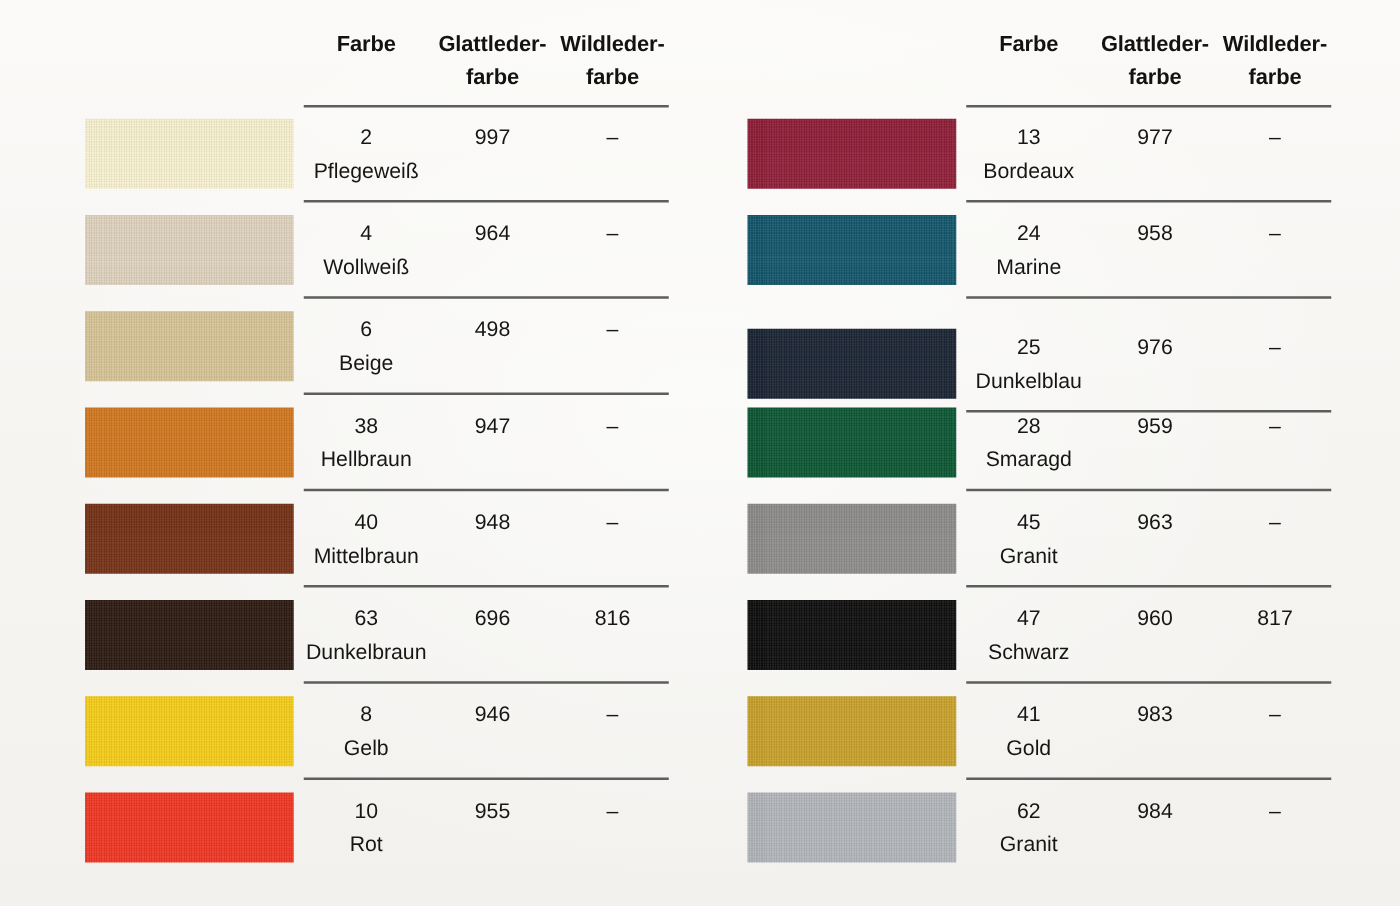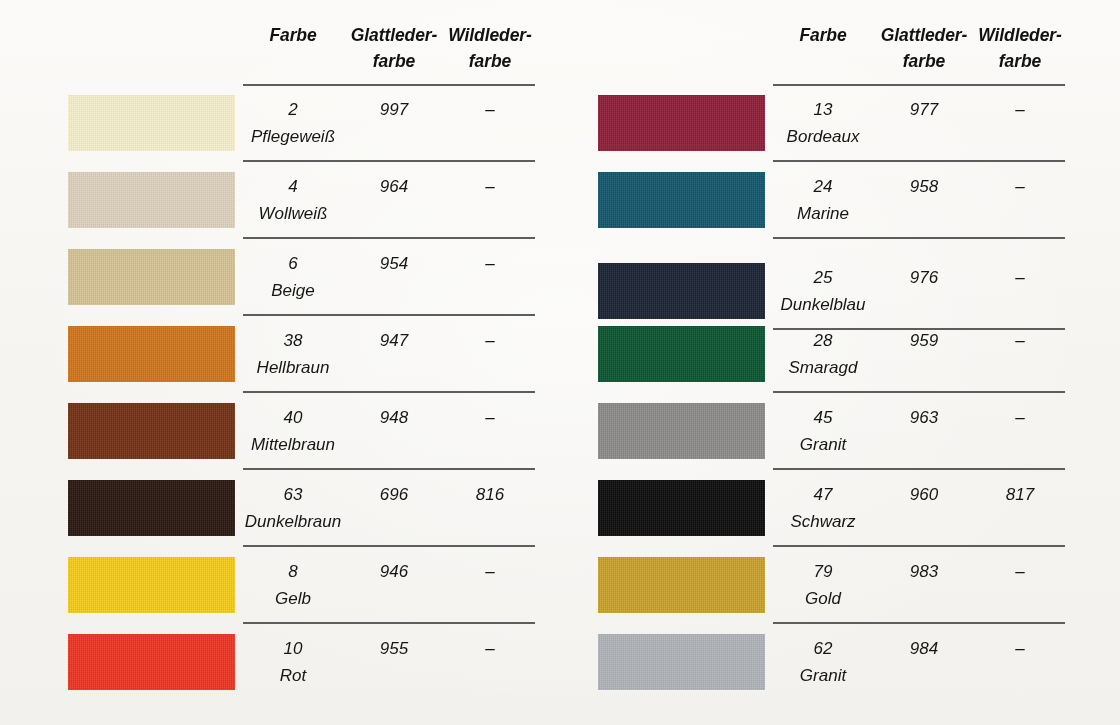--- a/index.html
+++ b/index.html
@@ -31,21 +31,20 @@
     z-index: 1;
     width: 1120px;
     height: 725px;
   }
 
   .panel {
     position: absolute;
     top: 0;
     width: 530px;
     height: 539px;
-    font-style: italic;
   }
   .panel-left  { left: 0px; }
   .panel-right { left: 530px; }
 
   
   .thead {
     position: absolute;
     left: 243px;
     top: 22px;
     width: 292px;
@@ -179,21 +178,21 @@
           </div>
           <div class="row-rule"></div>
         </div>
         <div class="row" style="top: 239px;">
           <div class="swatch" style="background-color: rgb(214, 195, 150);"></div>
           <div class="cells">
             <div class="cell cell-farbe">
               <span class="num">6</span>
               <span class="name">Beige</span>
             </div>
-            <div class="cell cell-glatt">954</div>
+            <div class="cell cell-glatt">498</div>
             <div class="cell cell-wild">–</div>
           </div>
           <div class="row-rule"></div>
         </div>
         <div class="row" style="top: 316px;">
           <div class="swatch" style="background-color: rgb(207, 117, 28);"></div>
           <div class="cells">
             <div class="cell cell-farbe">
               <span class="num">38</span>
               <span class="name">Hellbraun</span>
@@ -340,21 +339,21 @@
             </div>
             <div class="cell cell-glatt">960</div>
             <div class="cell cell-wild">817</div>
           </div>
           <div class="row-rule"></div>
         </div>
         <div class="row" style="top: 547px;">
           <div class="swatch" style="background-color: rgb(200, 161, 43);"></div>
           <div class="cells">
             <div class="cell cell-farbe">
-              <span class="num">79</span>
+              <span class="num">41</span>
               <span class="name">Gold</span>
             </div>
             <div class="cell cell-glatt">983</div>
             <div class="cell cell-wild">–</div>
           </div>
           <div class="row-rule"></div>
         </div>
         <div class="row last" style="top: 624px;">
           <div class="swatch" style="background-color: rgb(176, 180, 184);"></div>
           <div class="cells">

